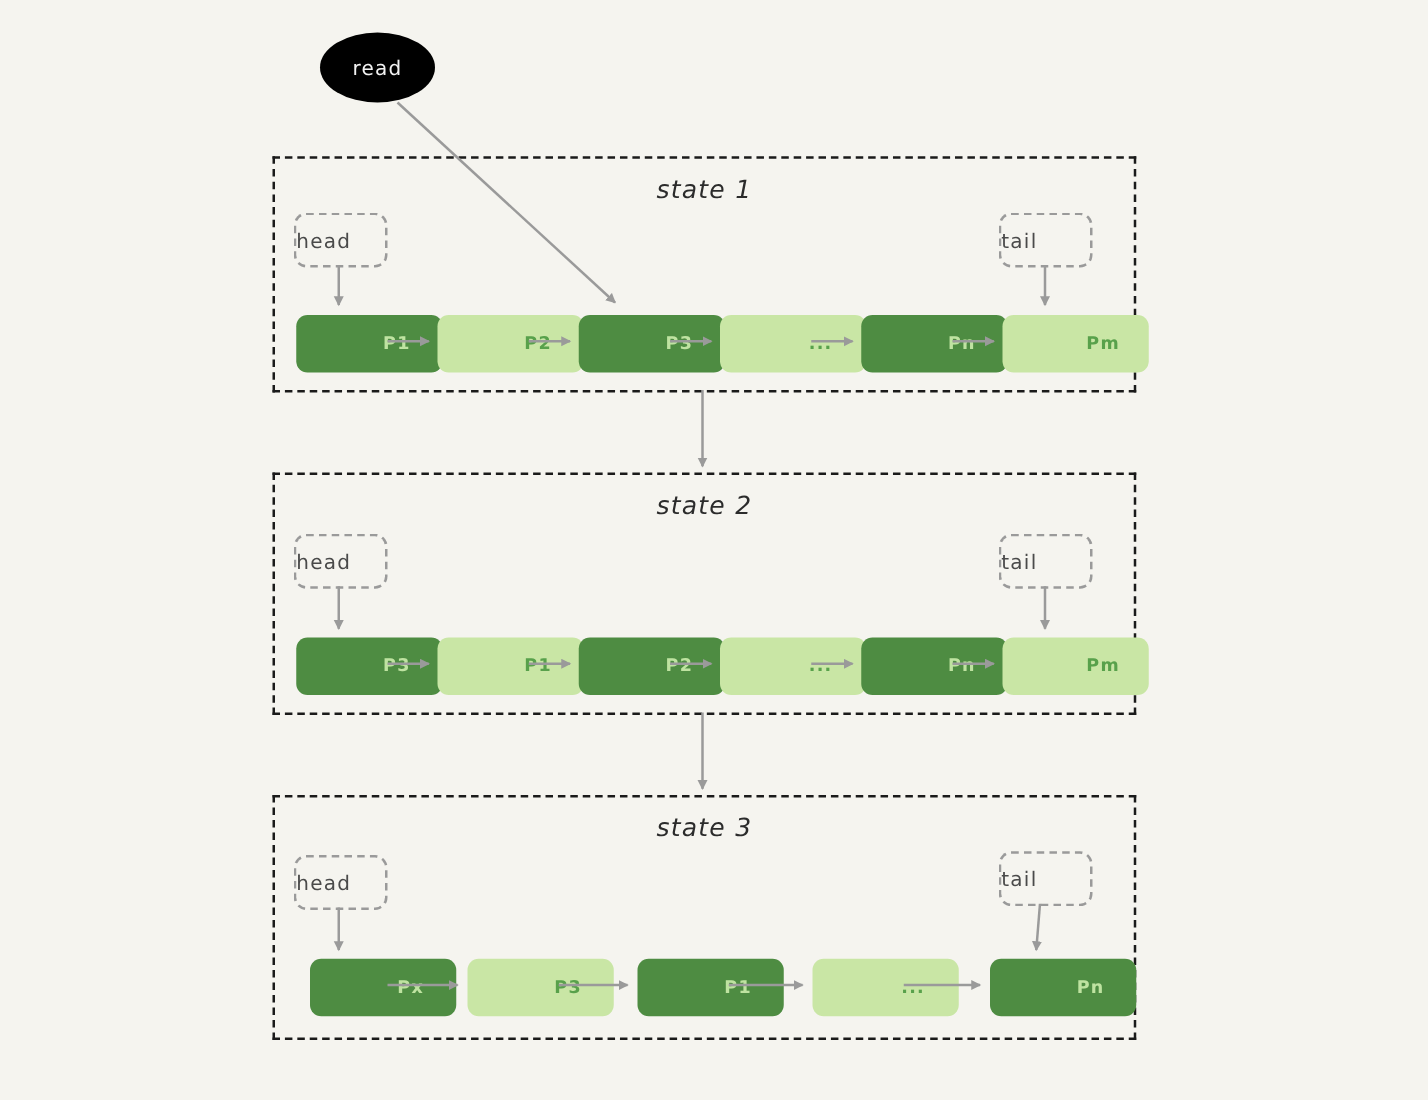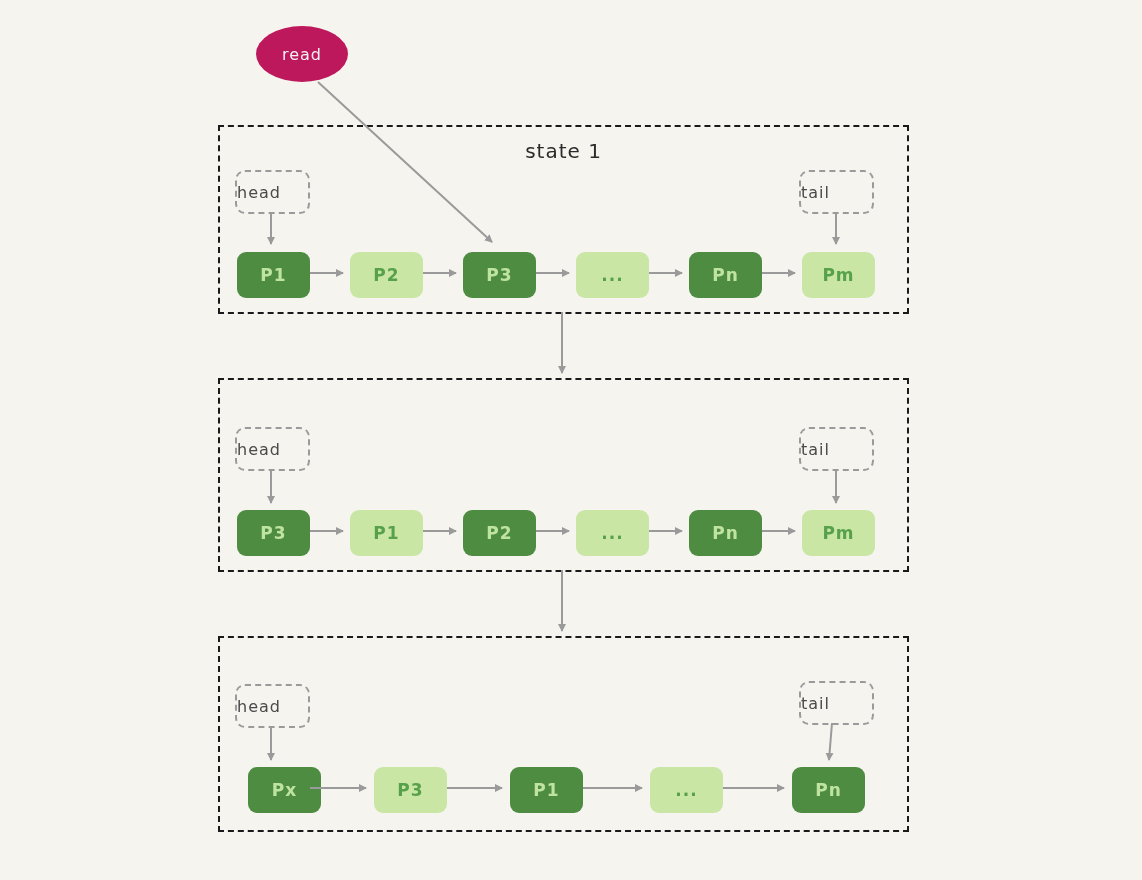--- a/index.html
+++ b/index.html
@@ -3,40 +3,40 @@
 <meta charset="utf-8">
 <style>
   html,body{margin:0;padding:0;}
   body{
     width:1142px;height:880px;position:relative;overflow:hidden;
     background:#f5f4ef;
     font-family:"DejaVu Sans", sans-serif;
   }
   .read-bubble{
     position:absolute;left:256px;top:26px;width:92px;height:56px;
-    background:#be185d;border-radius:50%;
+    background:#000000;border-radius:50%;
     display:flex;align-items:center;justify-content:center;
     color:#f2f2f2;font-size:16px;letter-spacing:1px;
   }
   .state-box{
     position:absolute;border:2px dashed #1a1a1a;background:transparent;
   }
   .state-title{
     position:absolute;left:0;right:0;top:12px;text-align:center;
-    font-size:20px;color:#2b2b2b;letter-spacing:1px;
+    font-size:20px;color:#2b2b2b;letter-spacing:1px;font-style:italic;
   }
   .ptr-box{
     position:absolute;width:75px;height:44px;border:2px dashed #9a9a9a;
     border-radius:10px;display:flex;align-items:center;
     font-size:16px;color:#4a4a4a;letter-spacing:1px;box-sizing:border-box;
   }
   .node{
     position:absolute;width:73px;height:46px;border-radius:9px;
     display:flex;align-items:center;justify-content:center;
-    font-size:17px;letter-spacing:1px;font-weight:bold;
+    font-size:14px;letter-spacing:1px;font-weight:bold;padding-left:44px;
   }
   .node[data-variant="dark"]{background:#4e8c42;color:#bfe3a1;}
   .node[data-variant="light"]{background:#c9e6a5;color:#58a14b;}
   svg.arrows{
     position:absolute;left:0;top:0;width:1142px;height:880px;
     pointer-events:none;z-index:10;
   }
   svg.arrows line{stroke:#9a9a9a;stroke-width:2;}
 </style>
 </head>
@@ -56,35 +56,37 @@
   </div>
   <div class="node" style="left:17px;top:125px;" data-variant="dark">P1</div>
   <div class="node" style="left:130px;top:125px;" data-variant="light">P2</div>
   <div class="node" style="left:243px;top:125px;" data-variant="dark">P3</div>
   <div class="node" style="left:356px;top:125px;" data-variant="light">...</div>
   <div class="node" style="left:469px;top:125px;" data-variant="dark">Pn</div>
   <div class="node" style="left:582px;top:125px;" data-variant="light">Pm</div>
 </div>
 
 <div class="state-box" style="left:218px;top:378px;width:687px;height:190px;">
+  <div class="state-title">state 2</div>
   <div class="ptr-box" style="left:15px;top:47px;">
     <span>head</span>
   </div>
   <div class="ptr-box" style="left:579px;top:47px;">
     <span>tail</span>
   </div>
   <div class="node" style="left:17px;top:130px;" data-variant="dark">P3</div>
   <div class="node" style="left:130px;top:130px;" data-variant="light">P1</div>
   <div class="node" style="left:243px;top:130px;" data-variant="dark">P2</div>
   <div class="node" style="left:356px;top:130px;" data-variant="light">...</div>
   <div class="node" style="left:469px;top:130px;" data-variant="dark">Pn</div>
   <div class="node" style="left:582px;top:130px;" data-variant="light">Pm</div>
 </div>
 
 <div class="state-box" style="left:218px;top:636px;width:687px;height:192px;">
+  <div class="state-title">state 3</div>
   <div class="ptr-box" style="left:15px;top:46px;">
     <span>head</span>
   </div>
   <div class="ptr-box" style="left:579px;top:43px;">
     <span>tail</span>
   </div>
   <div class="node" style="left:28px;top:129px;" data-variant="dark">Px</div>
   <div class="node" style="left:154px;top:129px;" data-variant="light">P3</div>
   <div class="node" style="left:290px;top:129px;" data-variant="dark">P1</div>
   <div class="node" style="left:430px;top:129px;" data-variant="light">...</div>

